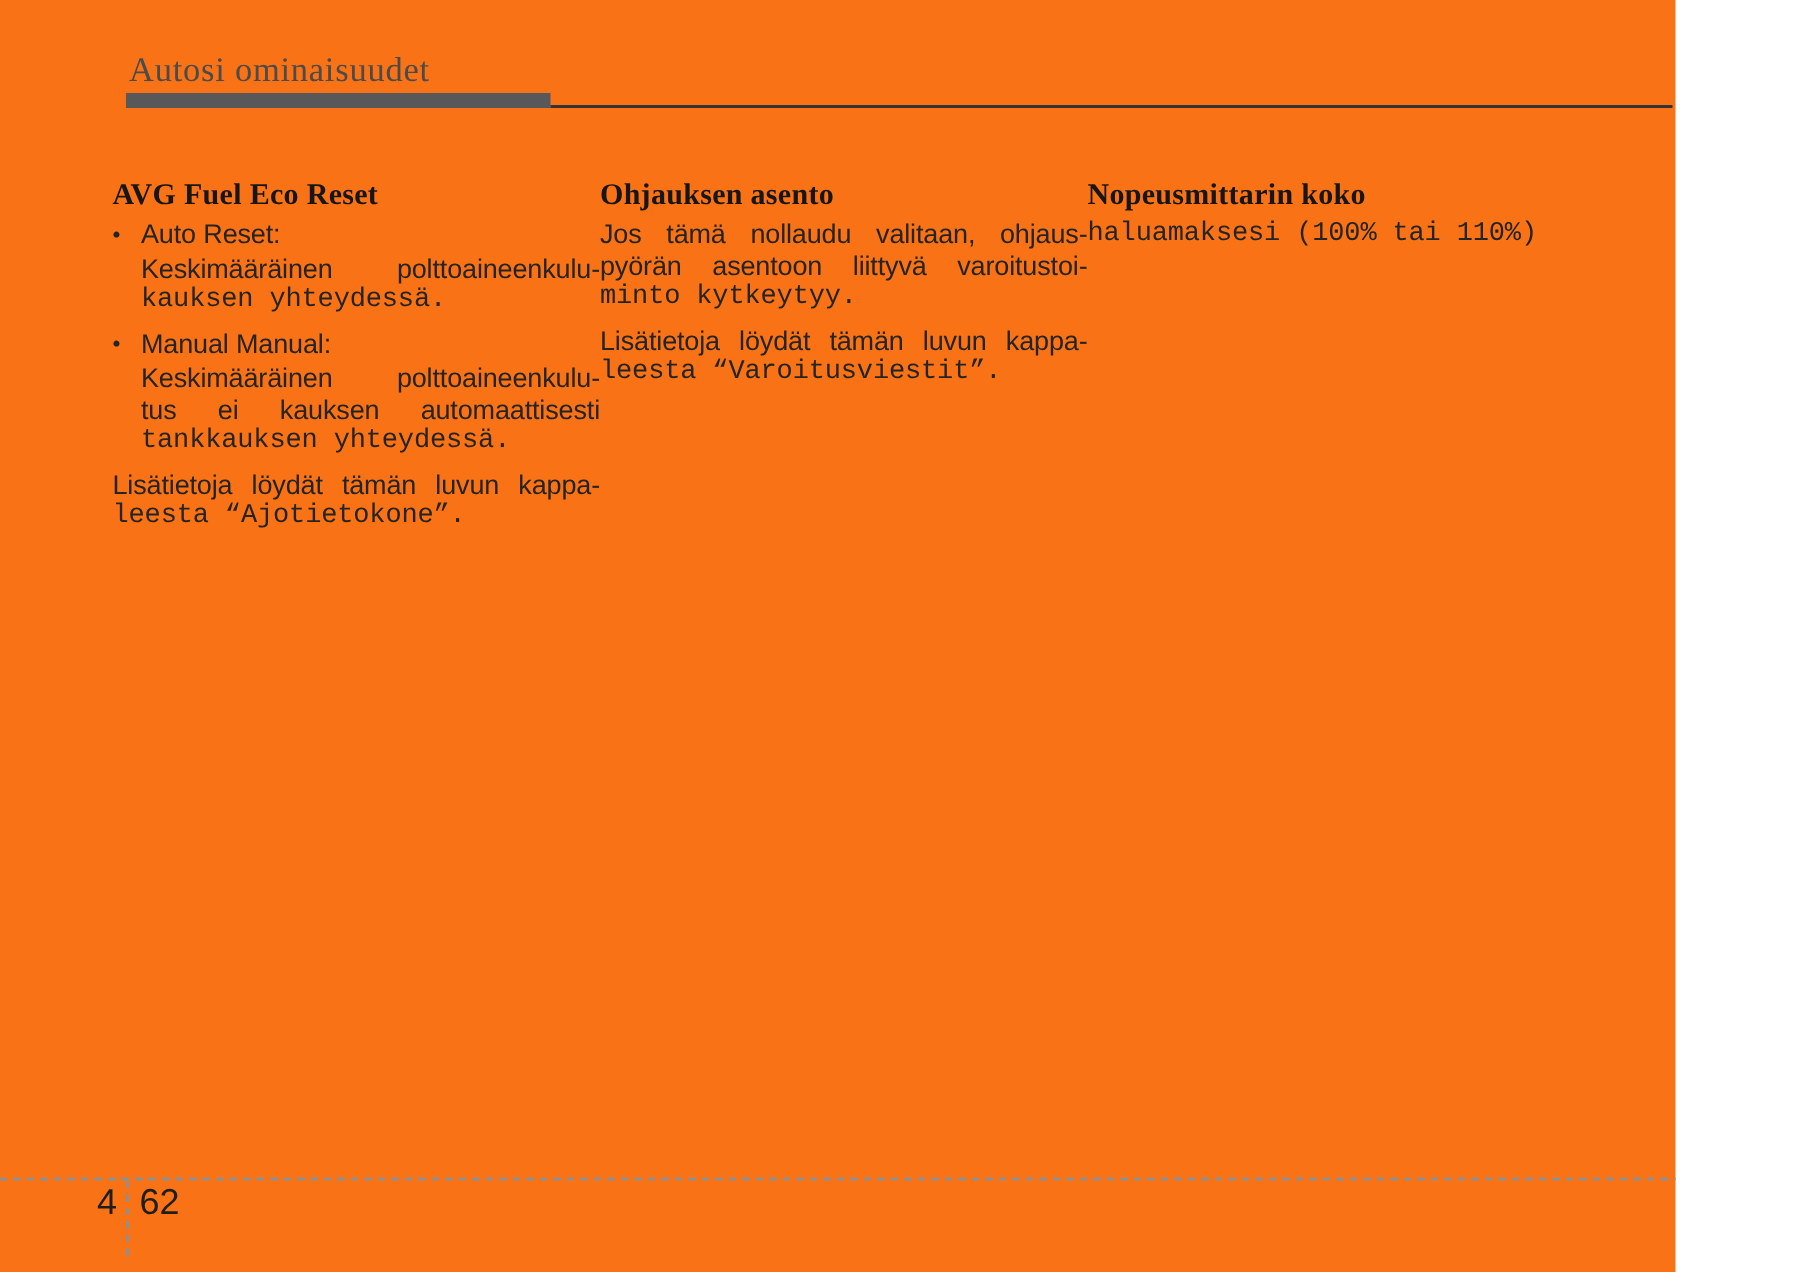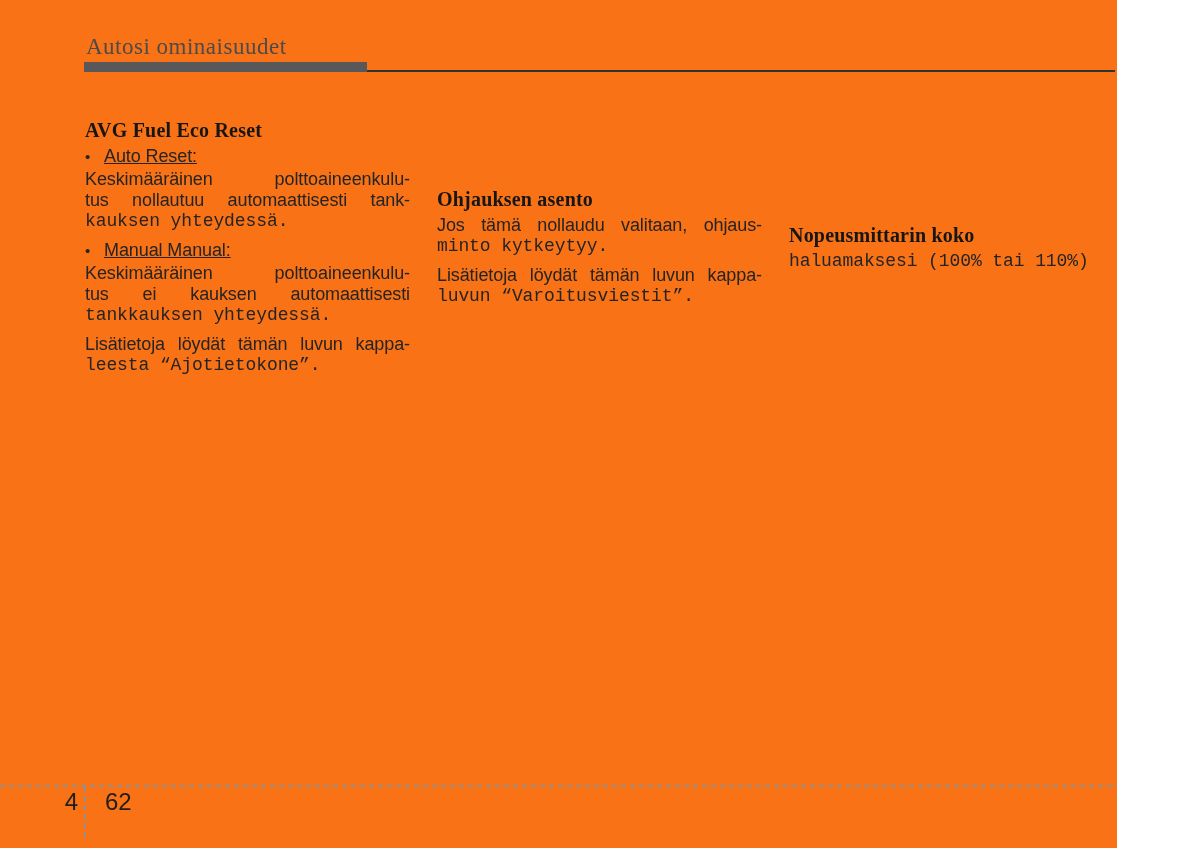--- a/index.html
+++ b/index.html
@@ -41,26 +41,24 @@
     left: 367px;
     top: 70px;
     width: 748px;
     height: 2px;
     background: #333333;
   }
 
   
   .columns {
     position: absolute;
-    left: 85px;
+    left: 75px;
     top: 119px;
     width: 1030px;
     display: flex;
-    gap: 27px;
-    align-items: center;
   }
   .col {
     width: 325px;
     flex: 0 0 325px;
   }
   .col-heading {
     font-family: "Liberation Serif", serif;
     font-weight: bold;
     font-size: 20px;
     line-height: 23px;
@@ -68,40 +66,40 @@
     margin: 0 0 4px 0;
     letter-spacing: 0.2px;
   }
   .para, .bullet-item {
     font-size: 18px;
     line-height: 21px;
     color: #242424;
     letter-spacing: -0.1px;
   }
   .para { margin: 0 0 8px 0; }
-  .para.indented { }
+  .para.indented { margin-left: 19px; }
   .para .line {
     text-align: justify;
     text-align-last: justify;
   }
   .para .line.last {
     text-align: justify;
     text-align-last: left;
     font-family: Liberation Mono, monospace;
   }
   .bullet-item {
     display: flex;
     margin: 0 0 2px 0;
   }
   .bullet-marker {
     flex: 0 0 19px;
     font-size: 15px;
     line-height: 21px;
   }
-  .bullet-text { flex: 1; text-decoration: underline; }
+  .bullet-text { flex: 1; }
 
   
   .footer-dash-h {
     position: absolute;
     left: 0;
     top: 785px;
     width: 1200px;
     height: 2px;
     background: repeating-linear-gradient(to right, #8f8f8f 0 5px, transparent 5px 9px);
   }
@@ -123,21 +121,20 @@
     line-height: 26px;
     color: #1e1e1e;
   }
   .footer-page {
     position: absolute;
     left: 93px;
     top: 789px;
     font-size: 24px;
     line-height: 26px;
     color: #1e1e1e;
-    margin-left: 12px;
   }
 </style>
 </head>
 <body>
 
 <div class="page">
 
   <div class="page-title">Autosi ominaisuudet</div>
 
   <div class="header-bar"></div>
@@ -145,46 +142,46 @@
 
   <div class="columns">
       <div class="col">
         <h2 class="col-heading">AVG Fuel Eco Reset</h2>
         <div class="bullet-item">
           <span class="bullet-marker">•</span>
           <span class="bullet-text">Auto Reset:</span>
         </div>
         <div class="para indented">
           <div class="line">Keskimääräinen polttoaineenkulu-</div>
-          <div class="line">tus nollautuu automaattisesti tank-</div>
           <div class="line last">kauksen yhteydessä.</div>
         </div>
         <div class="bullet-item">
           <span class="bullet-marker">•</span>
           <span class="bullet-text">Manual Manual:</span>
         </div>
         <div class="para indented">
           <div class="line">Keskimääräinen polttoaineenkulu-</div>
           <div class="line">tus ei kauksen automaattisesti</div>
           <div class="line last">tankkauksen yhteydessä.</div>
         </div>
         <div class="para">
           <div class="line">Lisätietoja löydät tämän luvun kappa-</div>
           <div class="line last">leesta “Ajotietokone”.</div>
         </div>
       </div>
       <div class="col">
         <h2 class="col-heading">Ohjauksen asento</h2>
         <div class="para">
           <div class="line">Jos tämä nollaudu valitaan, ohjaus-</div>
+          <div class="line">pyörän asentoon liittyvä varoitustoi-</div>
           <div class="line last">minto kytkeytyy.</div>
         </div>
         <div class="para">
           <div class="line">Lisätietoja löydät tämän luvun kappa-</div>
-          <div class="line last">luvun “Varoitusviestit”.</div>
+          <div class="line last">leesta “Varoitusviestit”.</div>
         </div>
       </div>
       <div class="col">
         <h2 class="col-heading">Nopeusmittarin koko</h2>
         <div class="para">
           <div class="line last">haluamaksesi (100% tai 110%)</div>
         </div>
       </div>
     </div>
 

